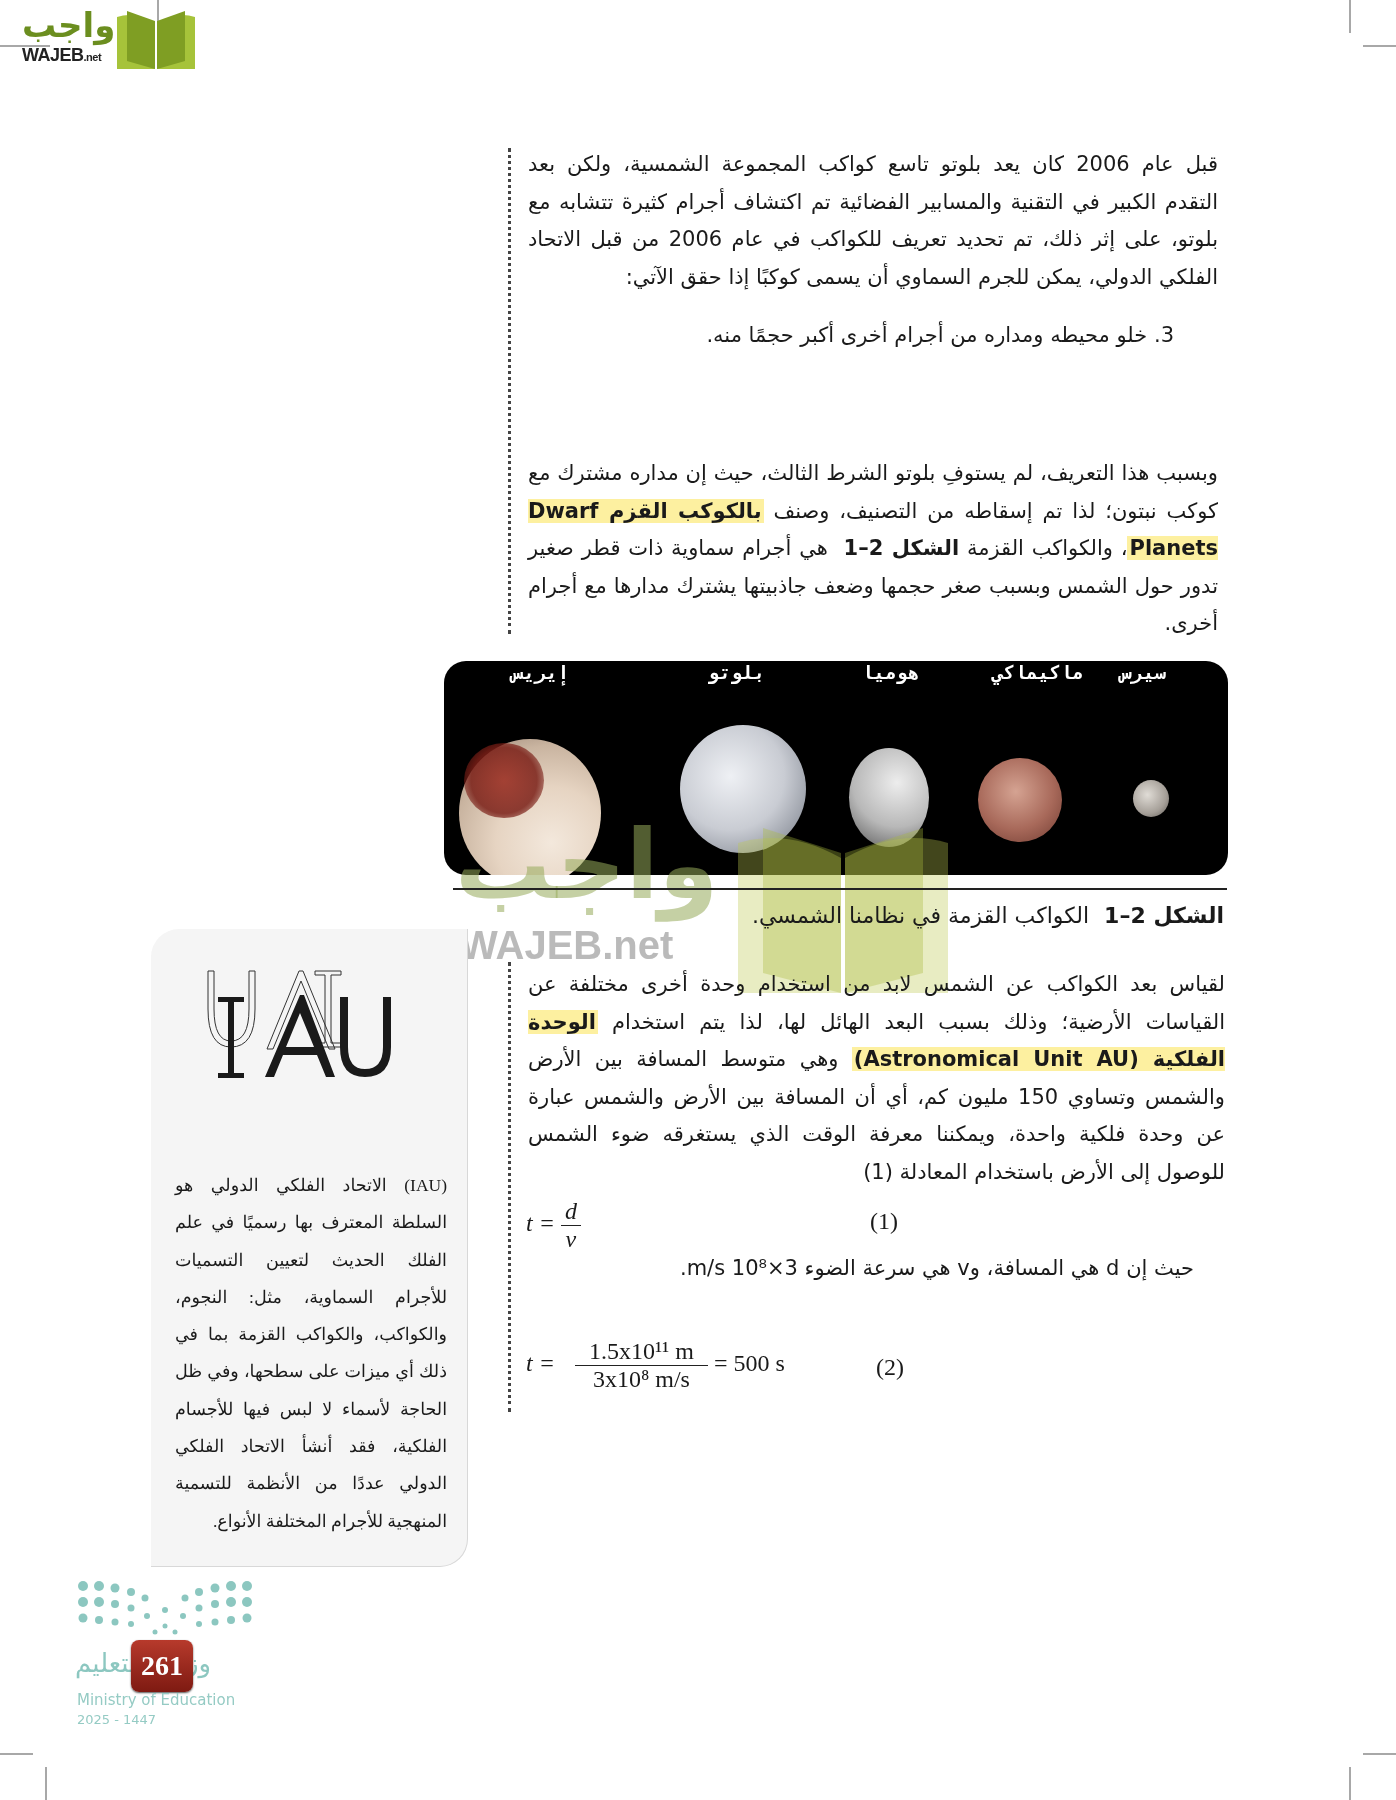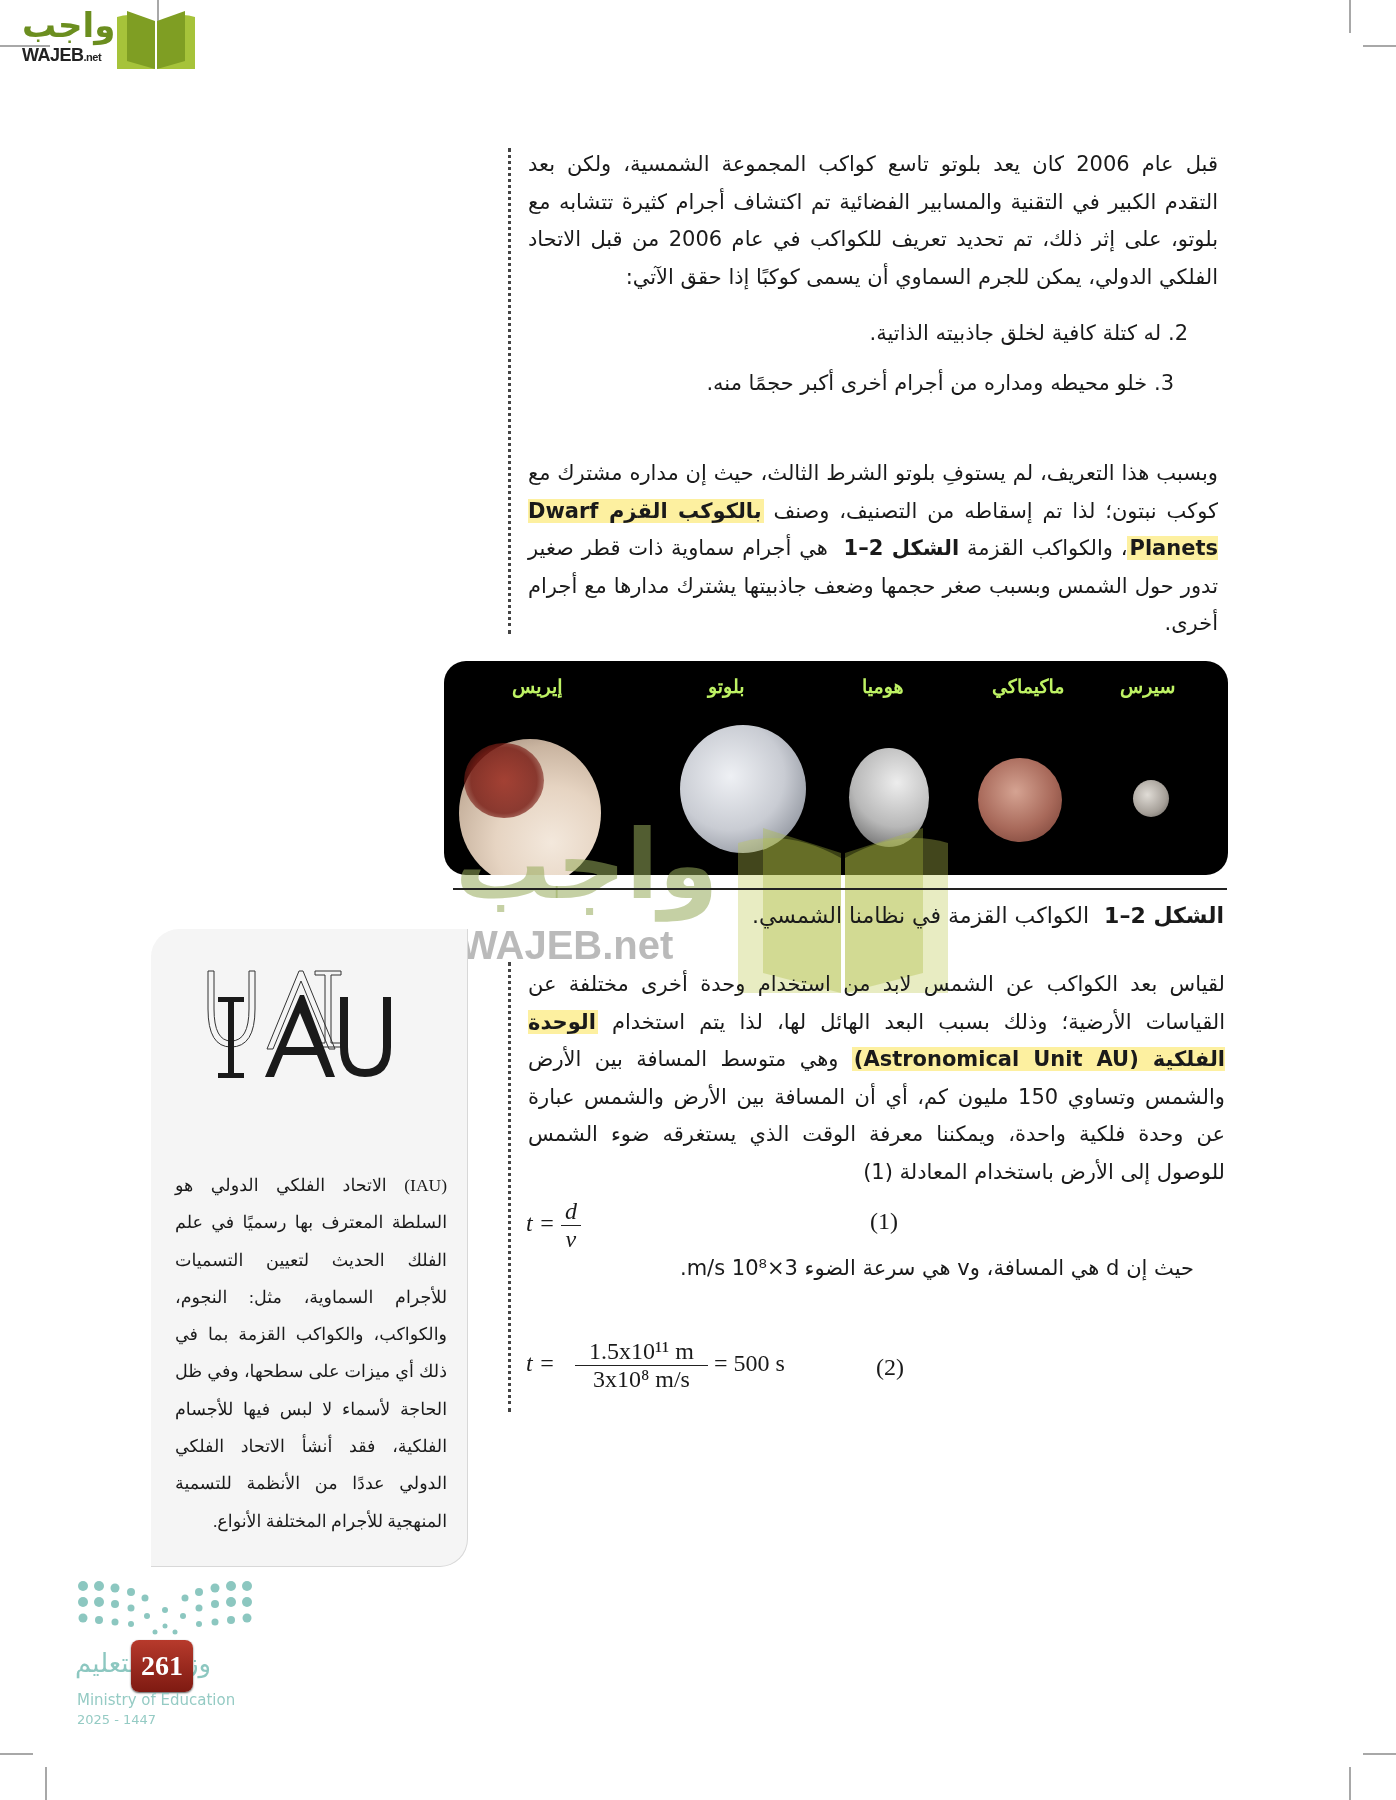--- a/index.html
+++ b/index.html
@@ -16,21 +16,21 @@
   .rtl{direction:rtl;text-align:justify;text-align-last:right;}
   .body-text{font-family:"DejaVu Sans",sans-serif;font-size:21px;line-height:37.5px;}
   .col{left:528px;width:690px;}
   .col2{left:528px;width:697px;}
   .dotline{position:absolute;border-left:3px dotted #444;width:0;}
   .hl{background:#fdf0a0;font-weight:bold;padding:0 2px;}
   .b{font-weight:bold;margin-left:8px;}
   .list-item{font-family:"DejaVu Sans",sans-serif;font-size:21px;line-height:37.5px;direction:rtl;text-align:right;}
   
   .figure{left:444px;top:661px;width:784px;height:214px;background:#000;border-radius:22px;overflow:hidden;}
-  .pname{position:absolute;top:14px;color:#bef264;font-family:Liberation Sans, sans-serif;font-weight:bold;font-size:19px;direction:rtl;}
+  .pname{position:absolute;top:0;color:#ffffff;font-family:Liberation Mono, monospace;font-weight:bold;font-size:19px;direction:rtl;}
   .planet{position:absolute;border-radius:50%;}
   .fig-rule{left:453px;top:888px;width:774px;height:2px;background:#222;}
   .caption{right:172px;top:903px;font-family:"DejaVu Sans",sans-serif;font-size:22px;direction:rtl;}
   .caption .b{font-weight:bold;}
   
   .eq{font-family:"Liberation Serif",serif;font-size:24px;}
   .frac{display:inline-block;vertical-align:middle;text-align:center;}
   .frac .num{display:block;border-bottom:1.5px solid #222;padding:0 4px;}
   .frac .den{display:block;padding:0 4px;}
   i{font-style:italic;}
@@ -70,21 +70,20 @@
     <path d="M80 8 L80 60 L42 60 L42 14 Q62 2 80 8Z" fill="#a6c33a"></path>
     <path d="M12 2 L12 52 L40 60 L40 12Z" fill="#7f9e23"></path>
     <path d="M70 2 L70 52 L42 60 L42 12Z" fill="#7f9e23"></path>
   </svg>
 </div>
 
 <div class="dotline" style="left:508px;top:148px;height:486px;"></div>
 <div class="abs col rtl body-text" style="top:146px;">قبل عام 2006 كان يعد بلوتو تاسع كواكب المجموعة الشمسية، ولكن بعد التقدم الكبير في التقنية والمسابير الفضائية تم اكتشاف أجرام كثيرة تتشابه مع بلوتو، على إثر ذلك، تم تحديد تعريف للكواكب في عام 2006 من قبل الاتحاد الفلكي الدولي، يمكن للجرم السماوي أن يسمى كوكبًا إذا حقق الآتي:</div>
 
 <div class="abs col" style="top:305px;">
-  <div class="list-item" style="margin-right:30px;margin-top:10px;">2. له كتلة كافية لخلق جاذبيته الذاتية.</div>
   <div class="list-item" style="margin-right:44px;margin-top:12px;">3. خلو محيطه ومداره من أجرام أخرى أكبر حجمًا منه.</div>
 </div>
 
 <div class="abs col rtl body-text" style="top:455px;">
   <span>وبسبب هذا التعريف، لم يستوفِ بلوتو الشرط الثالث، حيث إن مداره مشترك مع كوكب نبتون؛ لذا تم إسقاطه من التصنيف، وصنف </span><span class="hl">بالكوكب القزم Dwarf Planets</span><span>، والكواكب القزمة </span><span class="b">الشكل 2–1</span><span> هي أجرام سماوية ذات قطر صغير تدور حول الشمس وبسبب صغر حجمها وضعف جاذبيتها يشترك مدارها مع أجرام أخرى.</span>
 </div>
 
 <div class="abs figure">
   <span class="pname" style="left:68px;">إيريس</span>
   <span class="pname" style="left:264px;">بلوتو</span>

